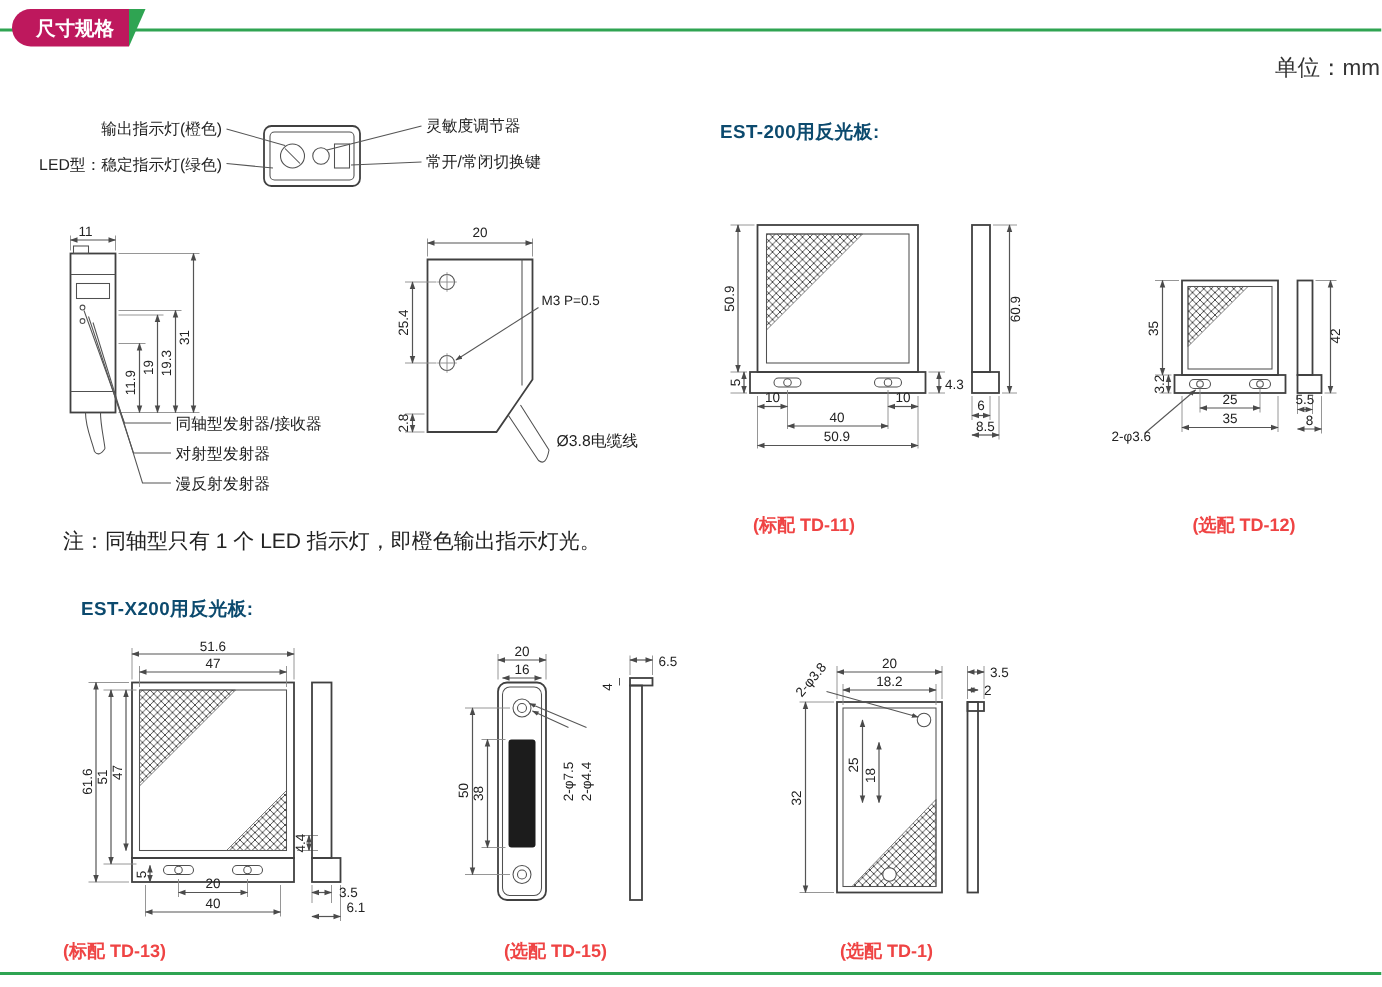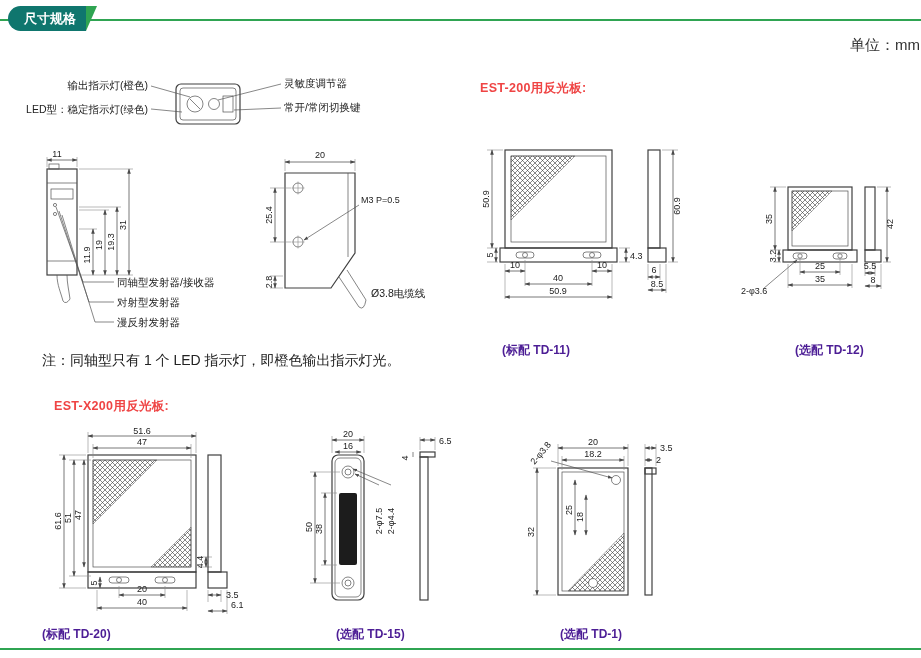--- a/index.html
+++ b/index.html
@@ -1,23 +1,23 @@
 <!DOCTYPE html>
 <html><head>
 <meta charset="utf-8">
 <style>
   *{margin:0;padding:0;box-sizing:border-box}
   html,body{width:921px;height:658px;background:#fff;font-family:"Liberation Sans","DejaVu Sans",sans-serif;position:relative;overflow:hidden}
   .hdr-line{position:absolute;left:0;top:19px;width:921px;height:2px;background:#2fa452}
   .ftr-line{position:absolute;left:0;top:648px;width:921px;height:2px;background:#2fa452}
-  .tab{position:absolute;left:8px;top:6px;height:25px;padding:0 10px 0 16px;background:#0f766e;border-radius:13px 0 0 13px;color:#fff;font-size:13px;font-weight:bold;display:flex;align-items:center;z-index:2}
+  .tab{position:absolute;left:8px;top:6px;height:25px;padding:0 10px 0 16px;background:#be185d;border-radius:13px 0 0 13px;color:#fff;font-size:13px;font-weight:bold;display:flex;align-items:center;z-index:2}
   .tab::after{content:"";position:absolute;left:100%;top:0;width:0;height:0;border-top:25px solid #2fa452;border-right:11px solid transparent}
   .unit{position:absolute;left:850px;top:36px;font-size:15px;color:#333}
-  .sec-title{position:absolute;font-size:12.5px;font-weight:bold;color:#ef4444;letter-spacing:.3px}
-  .cap{position:absolute;font-size:12px;font-weight:bold;color:#4c1d95}
+  .sec-title{position:absolute;font-size:12.5px;font-weight:bold;color:#0c4a6e;letter-spacing:.3px}
+  .cap{position:absolute;font-size:12px;font-weight:bold;color:#ef4444}
   .note{position:absolute;left:42px;top:352px;font-size:14px;color:#222}
   svg{position:absolute;overflow:visible}
   svg text{fill:#222}
   .out{fill:none;stroke:#404040;stroke-width:1.2}
   .thin{fill:none;stroke:#505050;stroke-width:0.7}
   .hole{fill:#fff;stroke:#505050;stroke-width:0.7}
   .dim{fill:none;stroke:#555;stroke-width:0.8;marker-start:url(#arr);marker-end:url(#arr)}
   .ext{stroke:#8a8a8a;stroke-width:0.6;fill:none}
   .lead{fill:none;stroke:#555;stroke-width:0.7}
   .d{font-size:9px}
@@ -304,21 +304,21 @@
   <text transform="rotate(-90 21 96)" x="21" y="96" text-anchor="middle" class="d">61.6</text>
   <text transform="rotate(-90 31 93)" x="31" y="93" text-anchor="middle" class="d">51</text>
   <text transform="rotate(-90 41 90)" x="41" y="90" text-anchor="middle" class="d">47</text>
   <text transform="rotate(-90 163 137)" x="163" y="137" text-anchor="middle" class="d">4.4</text>
   <text transform="rotate(-90 57 158)" x="57" y="158" text-anchor="middle" class="d">5</text>
   <text x="102" y="167" text-anchor="middle" class="d">20</text>
   <text x="102" y="180" text-anchor="middle" class="d">40</text>
   <text x="186" y="173" class="d">3.5</text>
   <text x="191" y="183" class="d">6.1</text>
 </svg>
-<div class="cap" style="left:42px;top:626px">(标配 TD-20)</div>
+<div class="cap" style="left:42px;top:626px">(标配 TD-13)</div>
 
 <svg style="left:295px;top:425px" width="165" height="195">
   <g>
     <rect x="37" y="30" width="32" height="145" rx="6" class="out"></rect>
     <rect x="40" y="33" width="26" height="139" rx="5" class="thin"></rect>
     <circle cx="53" cy="47" r="6" class="thin"></circle>
     <circle cx="53" cy="47" r="3" class="thin"></circle>
     <circle cx="53" cy="158" r="6" class="thin"></circle>
     <circle cx="53" cy="158" r="3" class="thin"></circle>
     <rect x="44" y="68" width="18" height="72" rx="2" class="blk"></rect>

